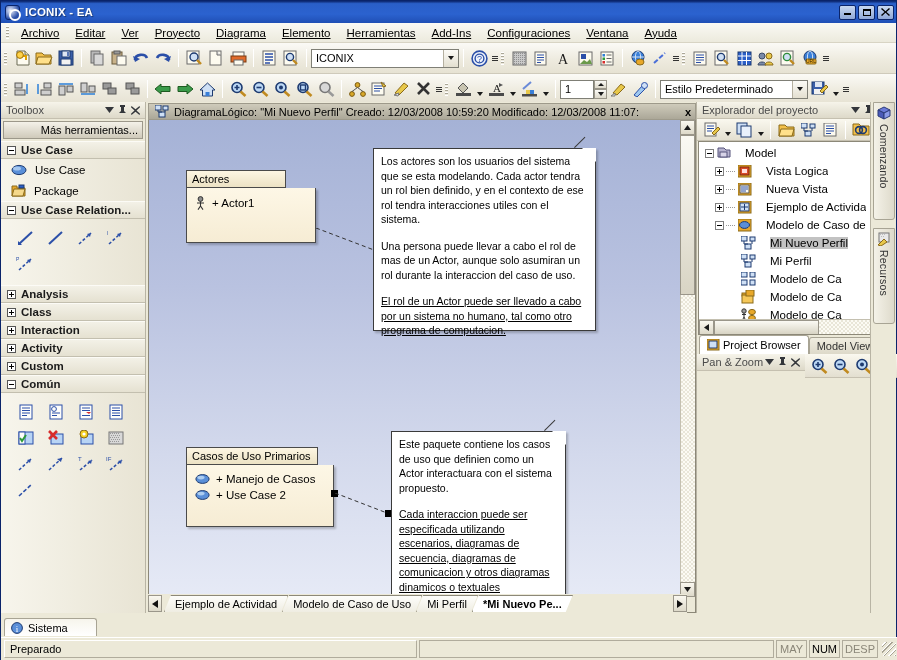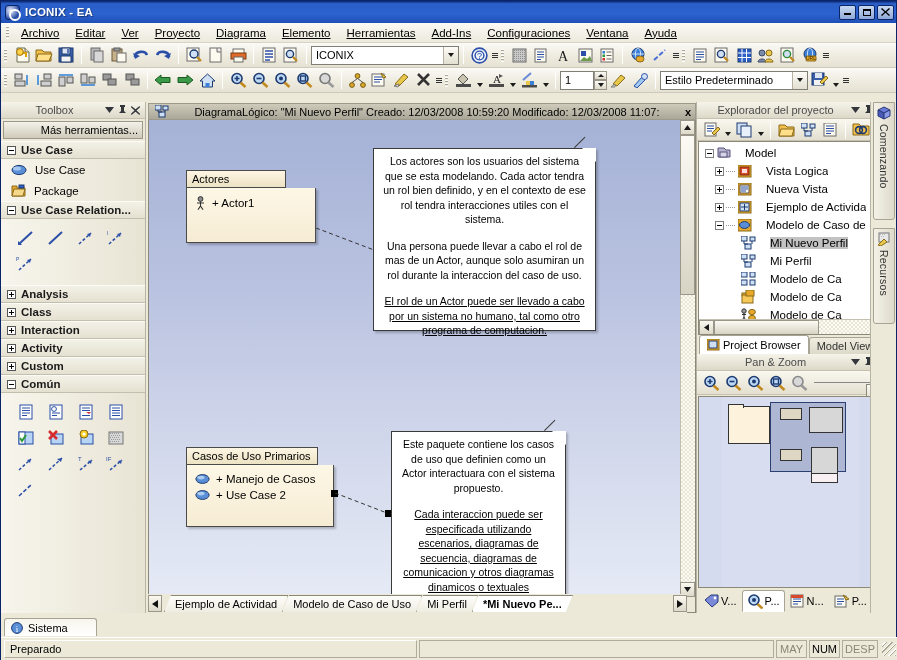--- a/index.html
+++ b/index.html
@@ -35,21 +35,21 @@
   
   .menubar { height:20px; background:linear-gradient(180deg,#faf9f4,#eceadd);
      display:flex; align-items:center; padding-left:4px;
      border-bottom:1px solid #d8d4c4; }
   .grip { width:3px; height:13px; margin:0 4px 0 1px;
      background:repeating-linear-gradient(180deg,#fff 0 1px,#aaa696 1px 2px,transparent 2px 3px); }
   .menu-item { padding:2px 8px; font-size:11.5px; color:#000; white-space:nowrap; }
   .menu-item u { text-decoration:underline; }
 
   
-  .tbrow { height:25px; display:flex; align-items:center;
+  .tbrow { height:31px; display:flex; align-items:center;
      background:linear-gradient(180deg,#fbfaf6 0%,#eeebdf 55%,#e6e2d3 100%);
      border-bottom:1px solid #cfcabb; padding-left:2px; }
   .tsep { width:1px; height:18px; background:#b9b4a4; margin:0 4px;
      border-right:1px solid #fff; }
   .tbtn { width:22px; height:21px; display:flex; align-items:center; justify-content:center;
      position:relative; }
   .tbtn svg { display:block; }
   .combo { height:19px; background:#fff; border:1px solid #7f7f76;
      display:flex; align-items:center; padding:0 0 0 4px; font-size:11px; color:#000; }
   .combo .cb-txt { flex:1; white-space:nowrap; overflow:hidden; }
@@ -60,21 +60,21 @@
   .spin { height:19px; background:#fff; border:1px solid #7f7f76; width:34px;
      display:flex; align-items:center; padding-left:4px; font-size:11px;}
   .spinbtns{width:13px;height:19px;display:flex;flex-direction:column;}
   .spinbtns div{flex:1;background:linear-gradient(180deg,#fbfaf6,#ddd9ca);border:1px solid #9a968a;
      display:flex;align-items:center;justify-content:center;}
   .dropcaret{width:11px;height:21px;display:flex;align-items:flex-end;justify-content:center;padding-bottom:4px;}
   .overflow{width:10px;height:21px;display:flex;flex-direction:column;align-items:center;justify-content:center;gap:1px;}
   .overflow i{display:block;width:6px;height:1px;background:#333;}
 
   
-  .work { position:absolute; left:0; top:101px; width:890px; height:511px; display:flex;text-align:center; }
+  .work { position:absolute; left:0; top:101px; width:890px; height:511px; display:flex; }
 
   
   .toolbox { width:145px; background:#ece9d8; display:flex; flex-direction:column;
       border-right:1px solid #b8b4a4; }
   .panel-cap { height:17px; display:flex; align-items:center; padding:0 3px 0 5px;
       background:linear-gradient(180deg,#f6f4ea,#ddd9c9);
       font-size:11px; color:#4a4a4a; border-bottom:1px solid #c5c0b0; }
   .panel-cap .cap-title { flex:1; white-space:nowrap; overflow:hidden; }
   .cap-ico { width:13px; height:13px; display:flex; align-items:center; justify-content:center;
       color:#33363b; font-size:10px; }
@@ -159,21 +159,21 @@
   .tnode.sel .lbl { background:#c2c2c2; }
   .dots { width:12px; height:18px; display:flex; align-items:center; }
   .dots i { display:block; width:10px; height:1px;
       background:repeating-linear-gradient(90deg,#999 0 1px,transparent 1px 2px); }
   .tabstrip { height:19px; display:flex; align-items:flex-end; padding-left:2px;
       background:#ece9d8; }
   .ntab { height:17px; display:flex; align-items:center; gap:3px; padding:0 7px;
       font-size:11px; background:linear-gradient(180deg,#f0ede0,#ddd9c9);
       border:1px solid #a8a494; border-bottom:none; border-radius:3px 3px 0 0; color:#333;}
   .ntab.active { background:#fff; height:19px; font-weight:normal; color:#000; }
-  .panzoom { flex:1; display:flex; flex-direction:column; }
+  .panzoom { flex:1; display:flex; flex-direction:row; }
   .pz-toolbar { height:24px; display:flex; align-items:center; padding-left:3px;
       background:linear-gradient(180deg,#faf8ef,#e3dfd0); border-bottom:1px solid #c6c1b1; }
   .pz-canvas { flex:1; margin:1px; border:1px solid #8c8878; background:#d5dbee; position:relative; }
   .pz-tabs { height:24px; display:flex; align-items:center; background:#ece9d8; padding-left:2px; gap:0;}
   .pz-tab { height:22px; display:flex; align-items:center; gap:2px; padding:0 4px; font-size:11px;
       border:1px solid transparent; }
   .pz-tab.active { background:#fff; border:1px solid #a8a494; border-bottom-color:#fff;
       border-radius:3px 3px 0 0; }
 
   

